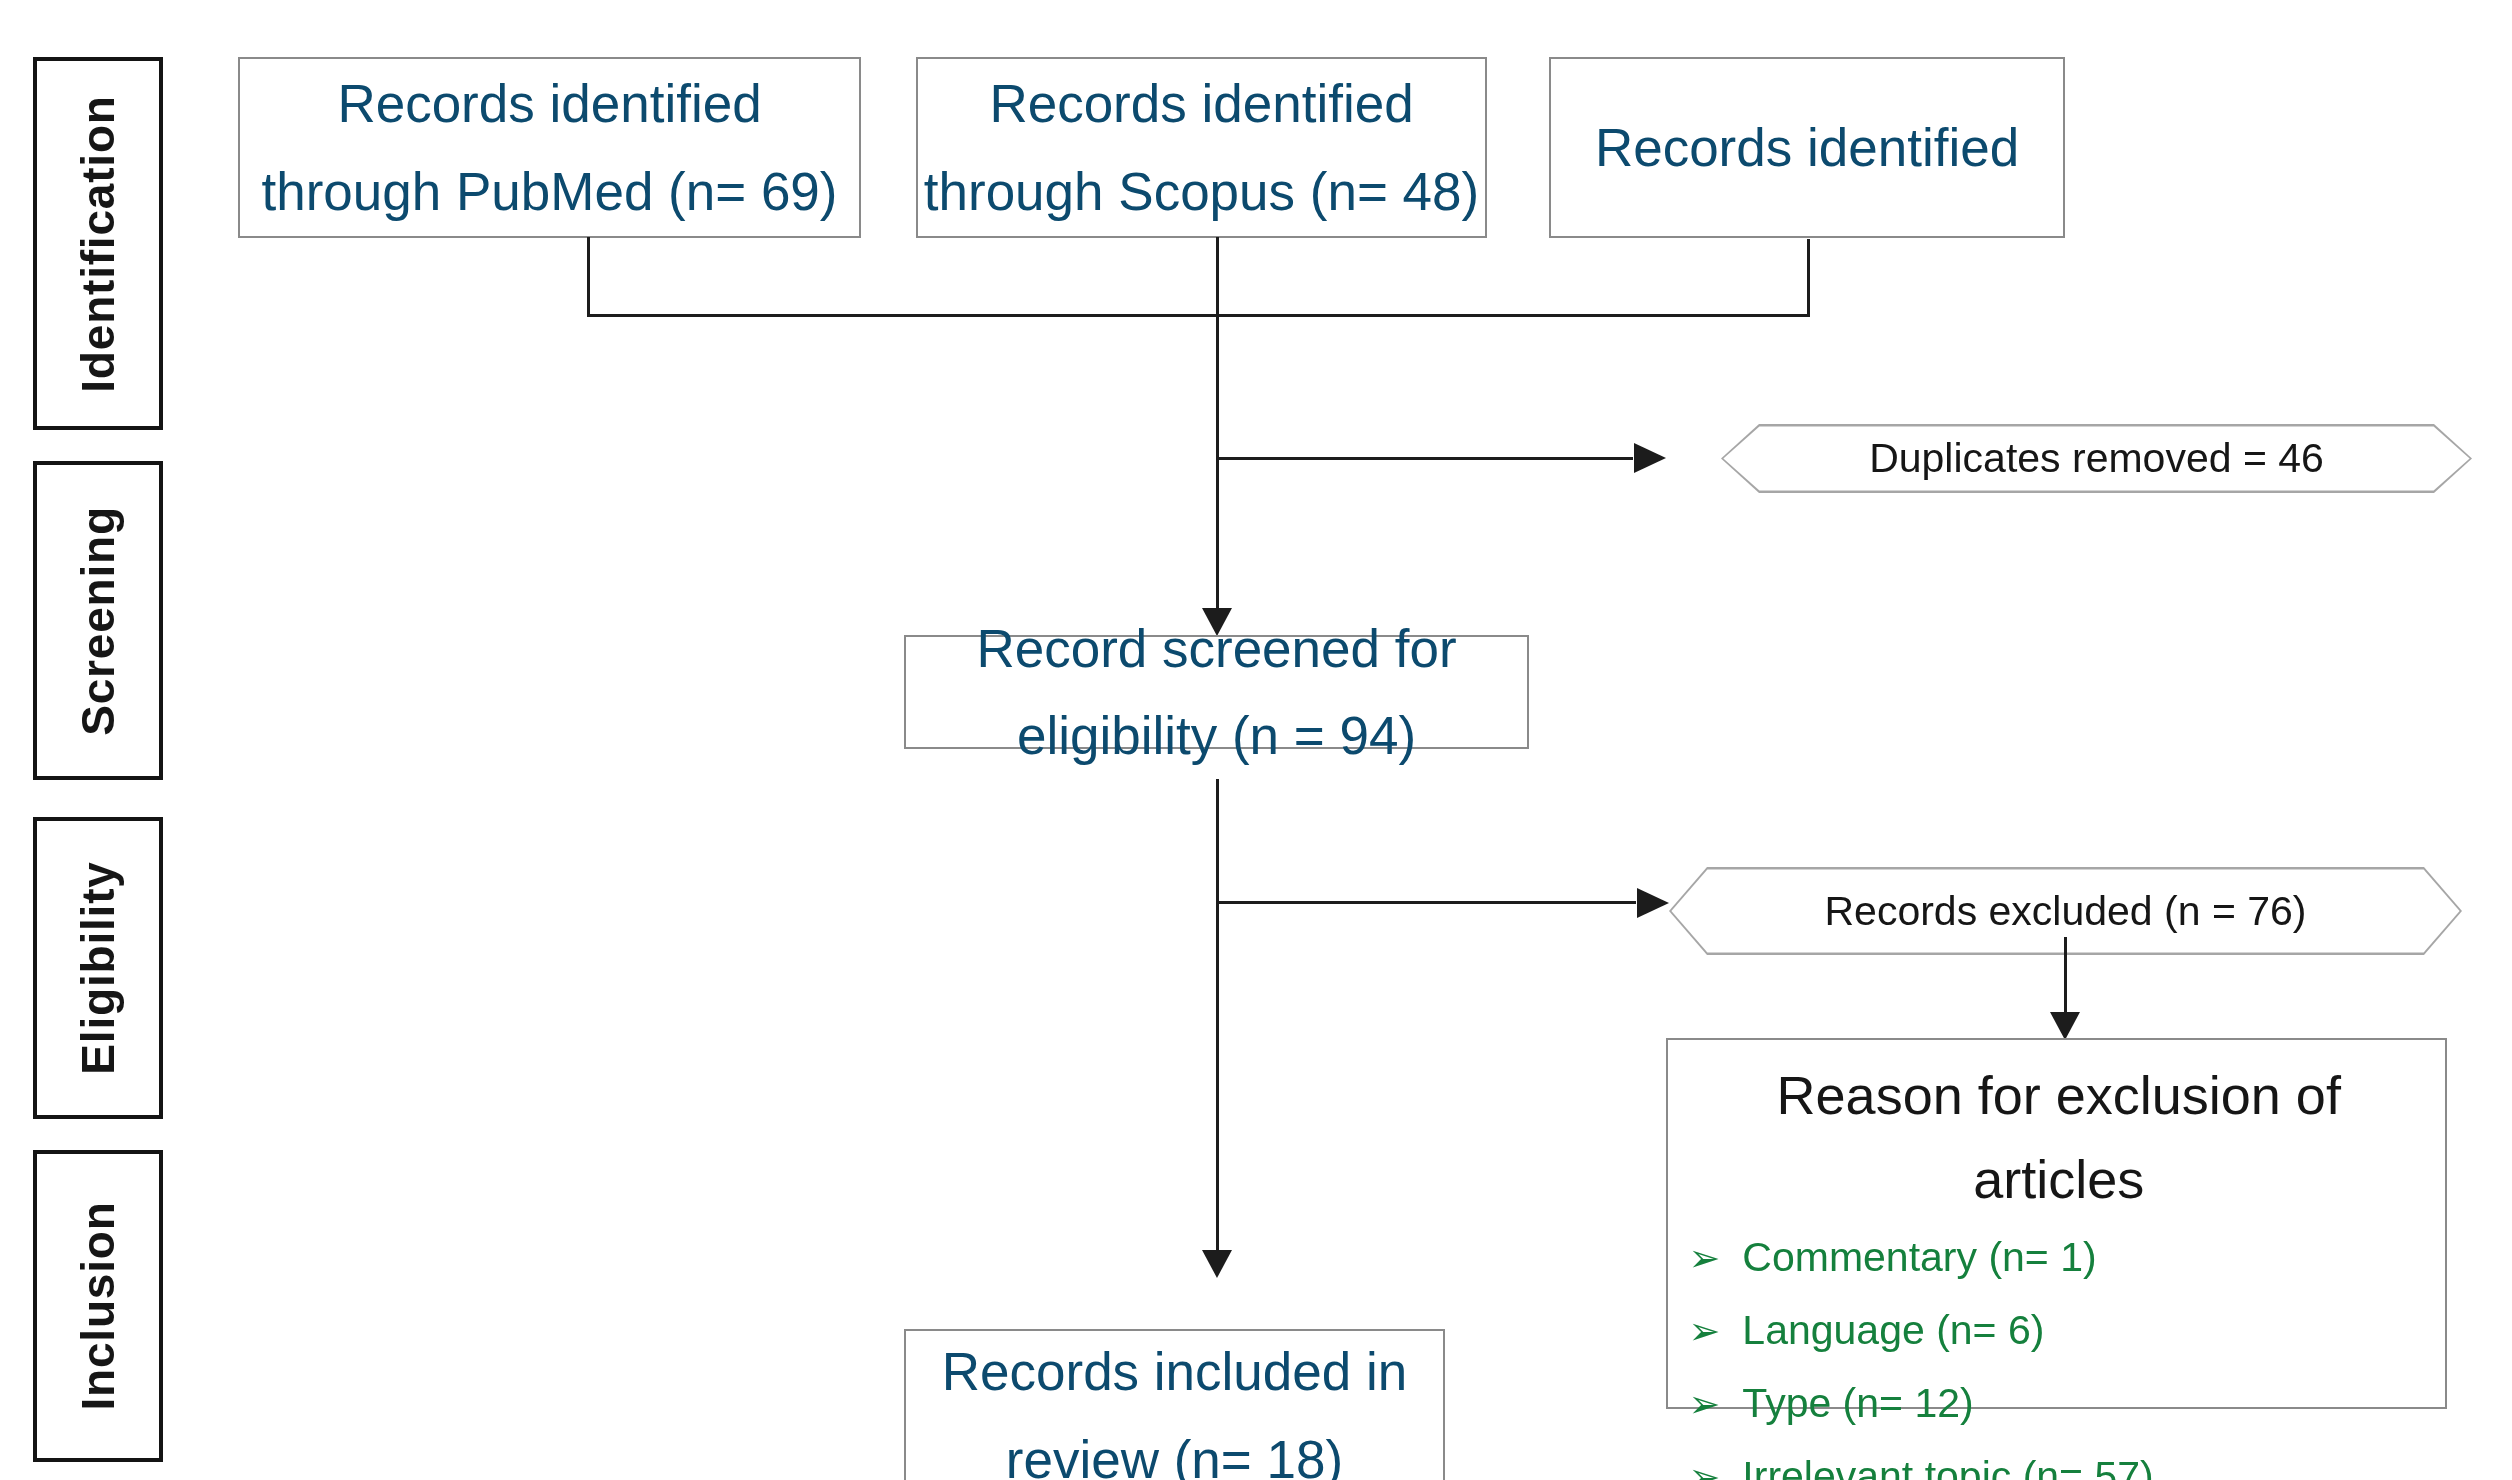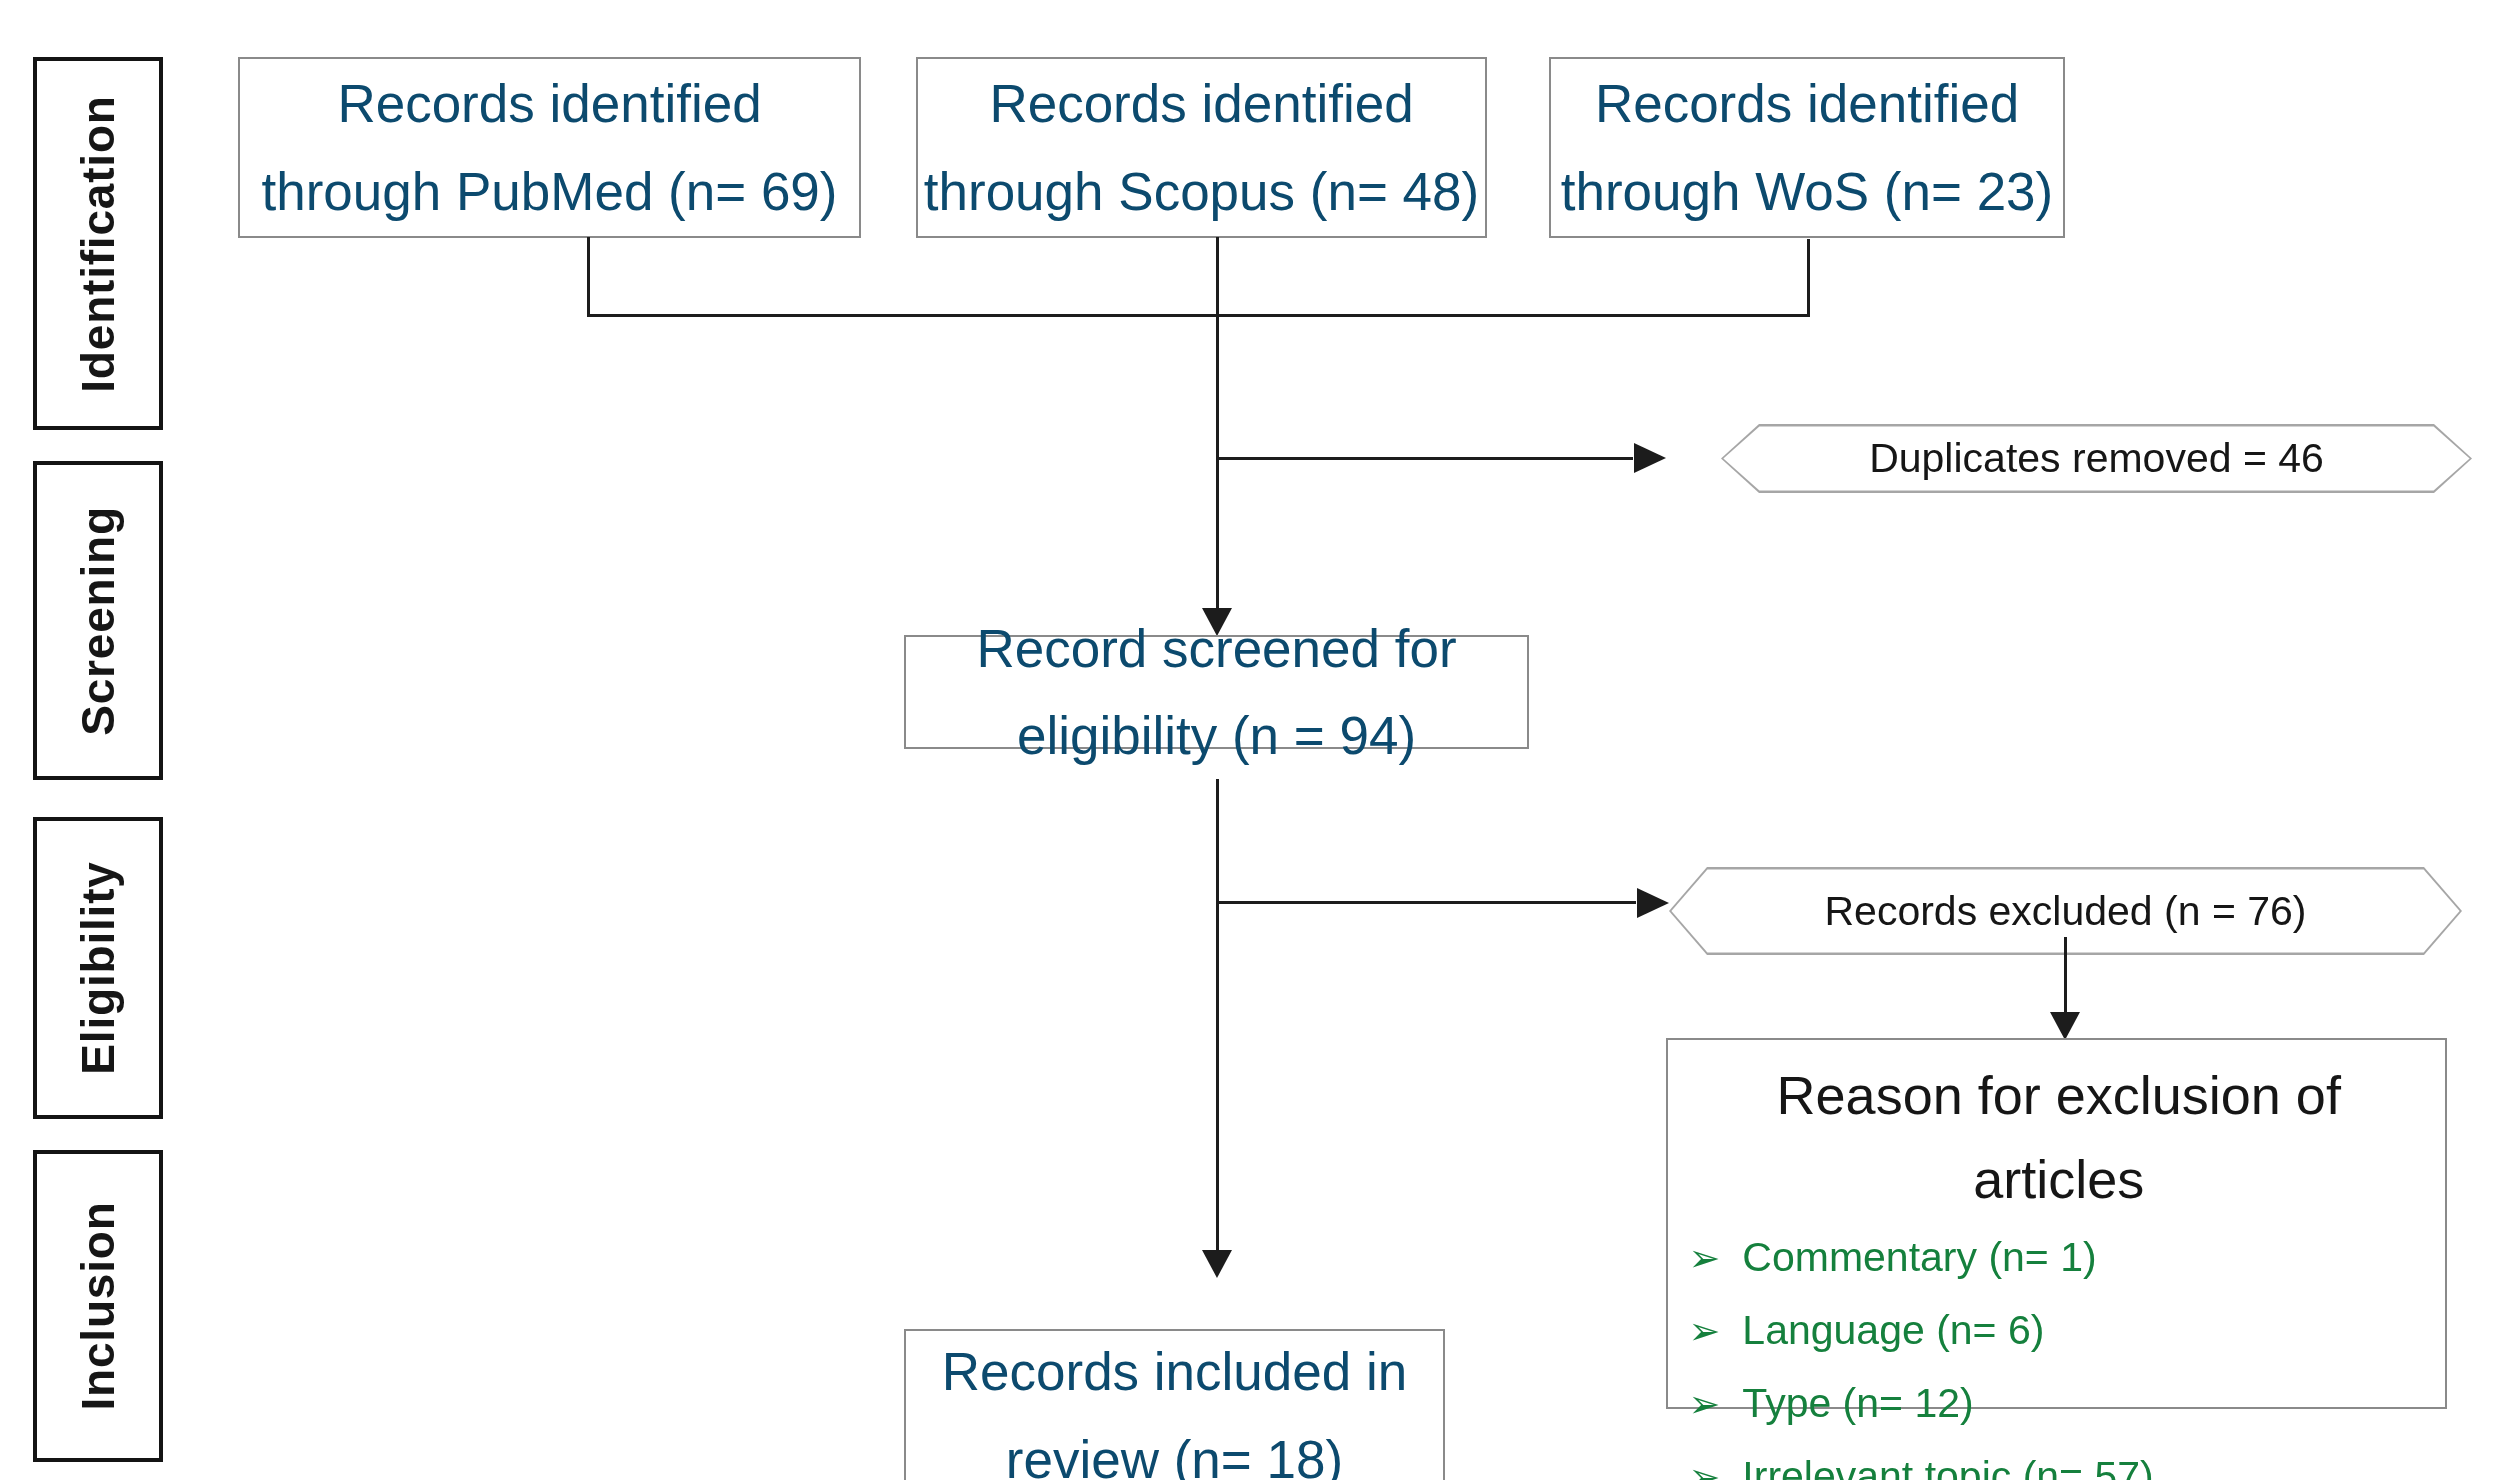--- a/index.html
+++ b/index.html
@@ -147,21 +147,20 @@
   </div>
   <div class="node" style="left:916px;top:57px;width:571px;height:181px">
     <div class="node-text">
       <span>Records identified</span><br>
       <span>through Scopus (n= 48)</span>
     </div>
   </div>
   <div class="node" style="left:1549px;top:57px;width:516px;height:181px">
     <div class="node-text">
       <span>Records identified</span><br>
-      <span>through WoS (n= 23)</span>
     </div>
   </div>
 
   <div class="line" style="left:587px;top:237px;width:3.2px;height:80px"></div>
   <div class="line" style="left:1807px;top:239px;width:3.2px;height:78px"></div>
   <div class="line" style="left:587px;top:314px;width:1223px;height:3.2px"></div>
 
   <div class="line" style="left:1216px;top:237px;width:3.2px;height:373px"></div>
   <div class="arrow-down" style="left:1202px;top:608px"></div>
 

